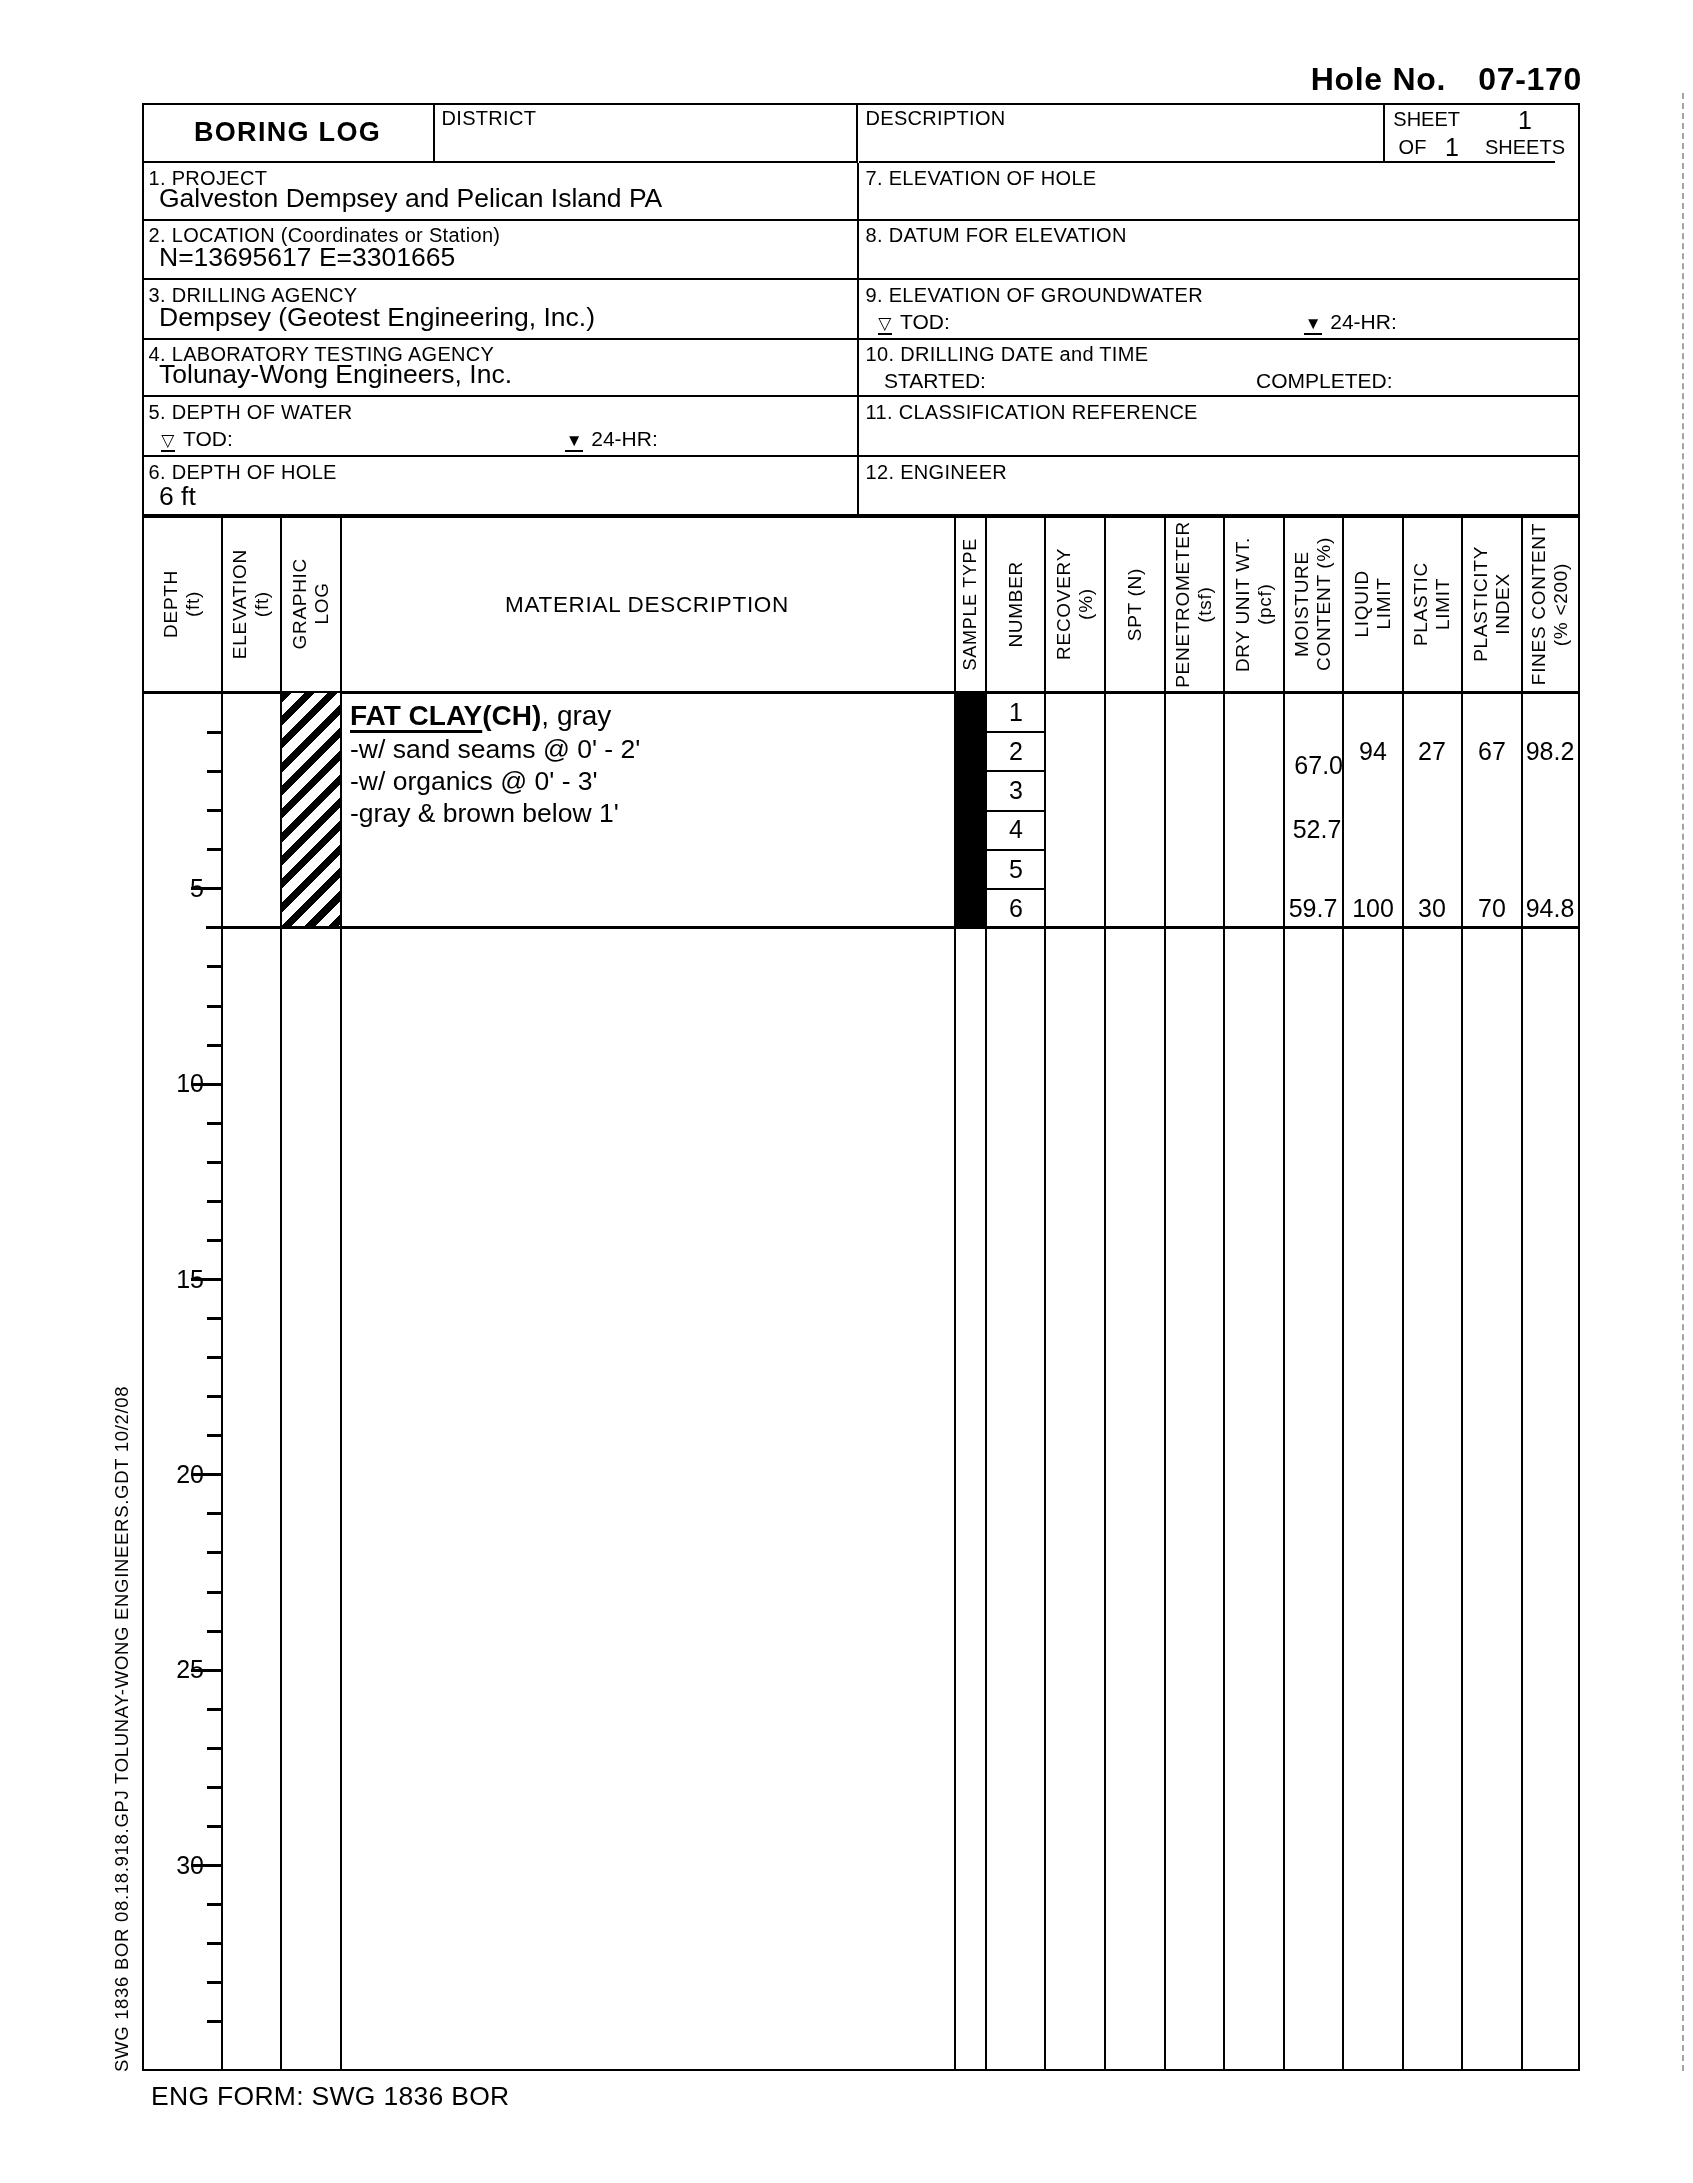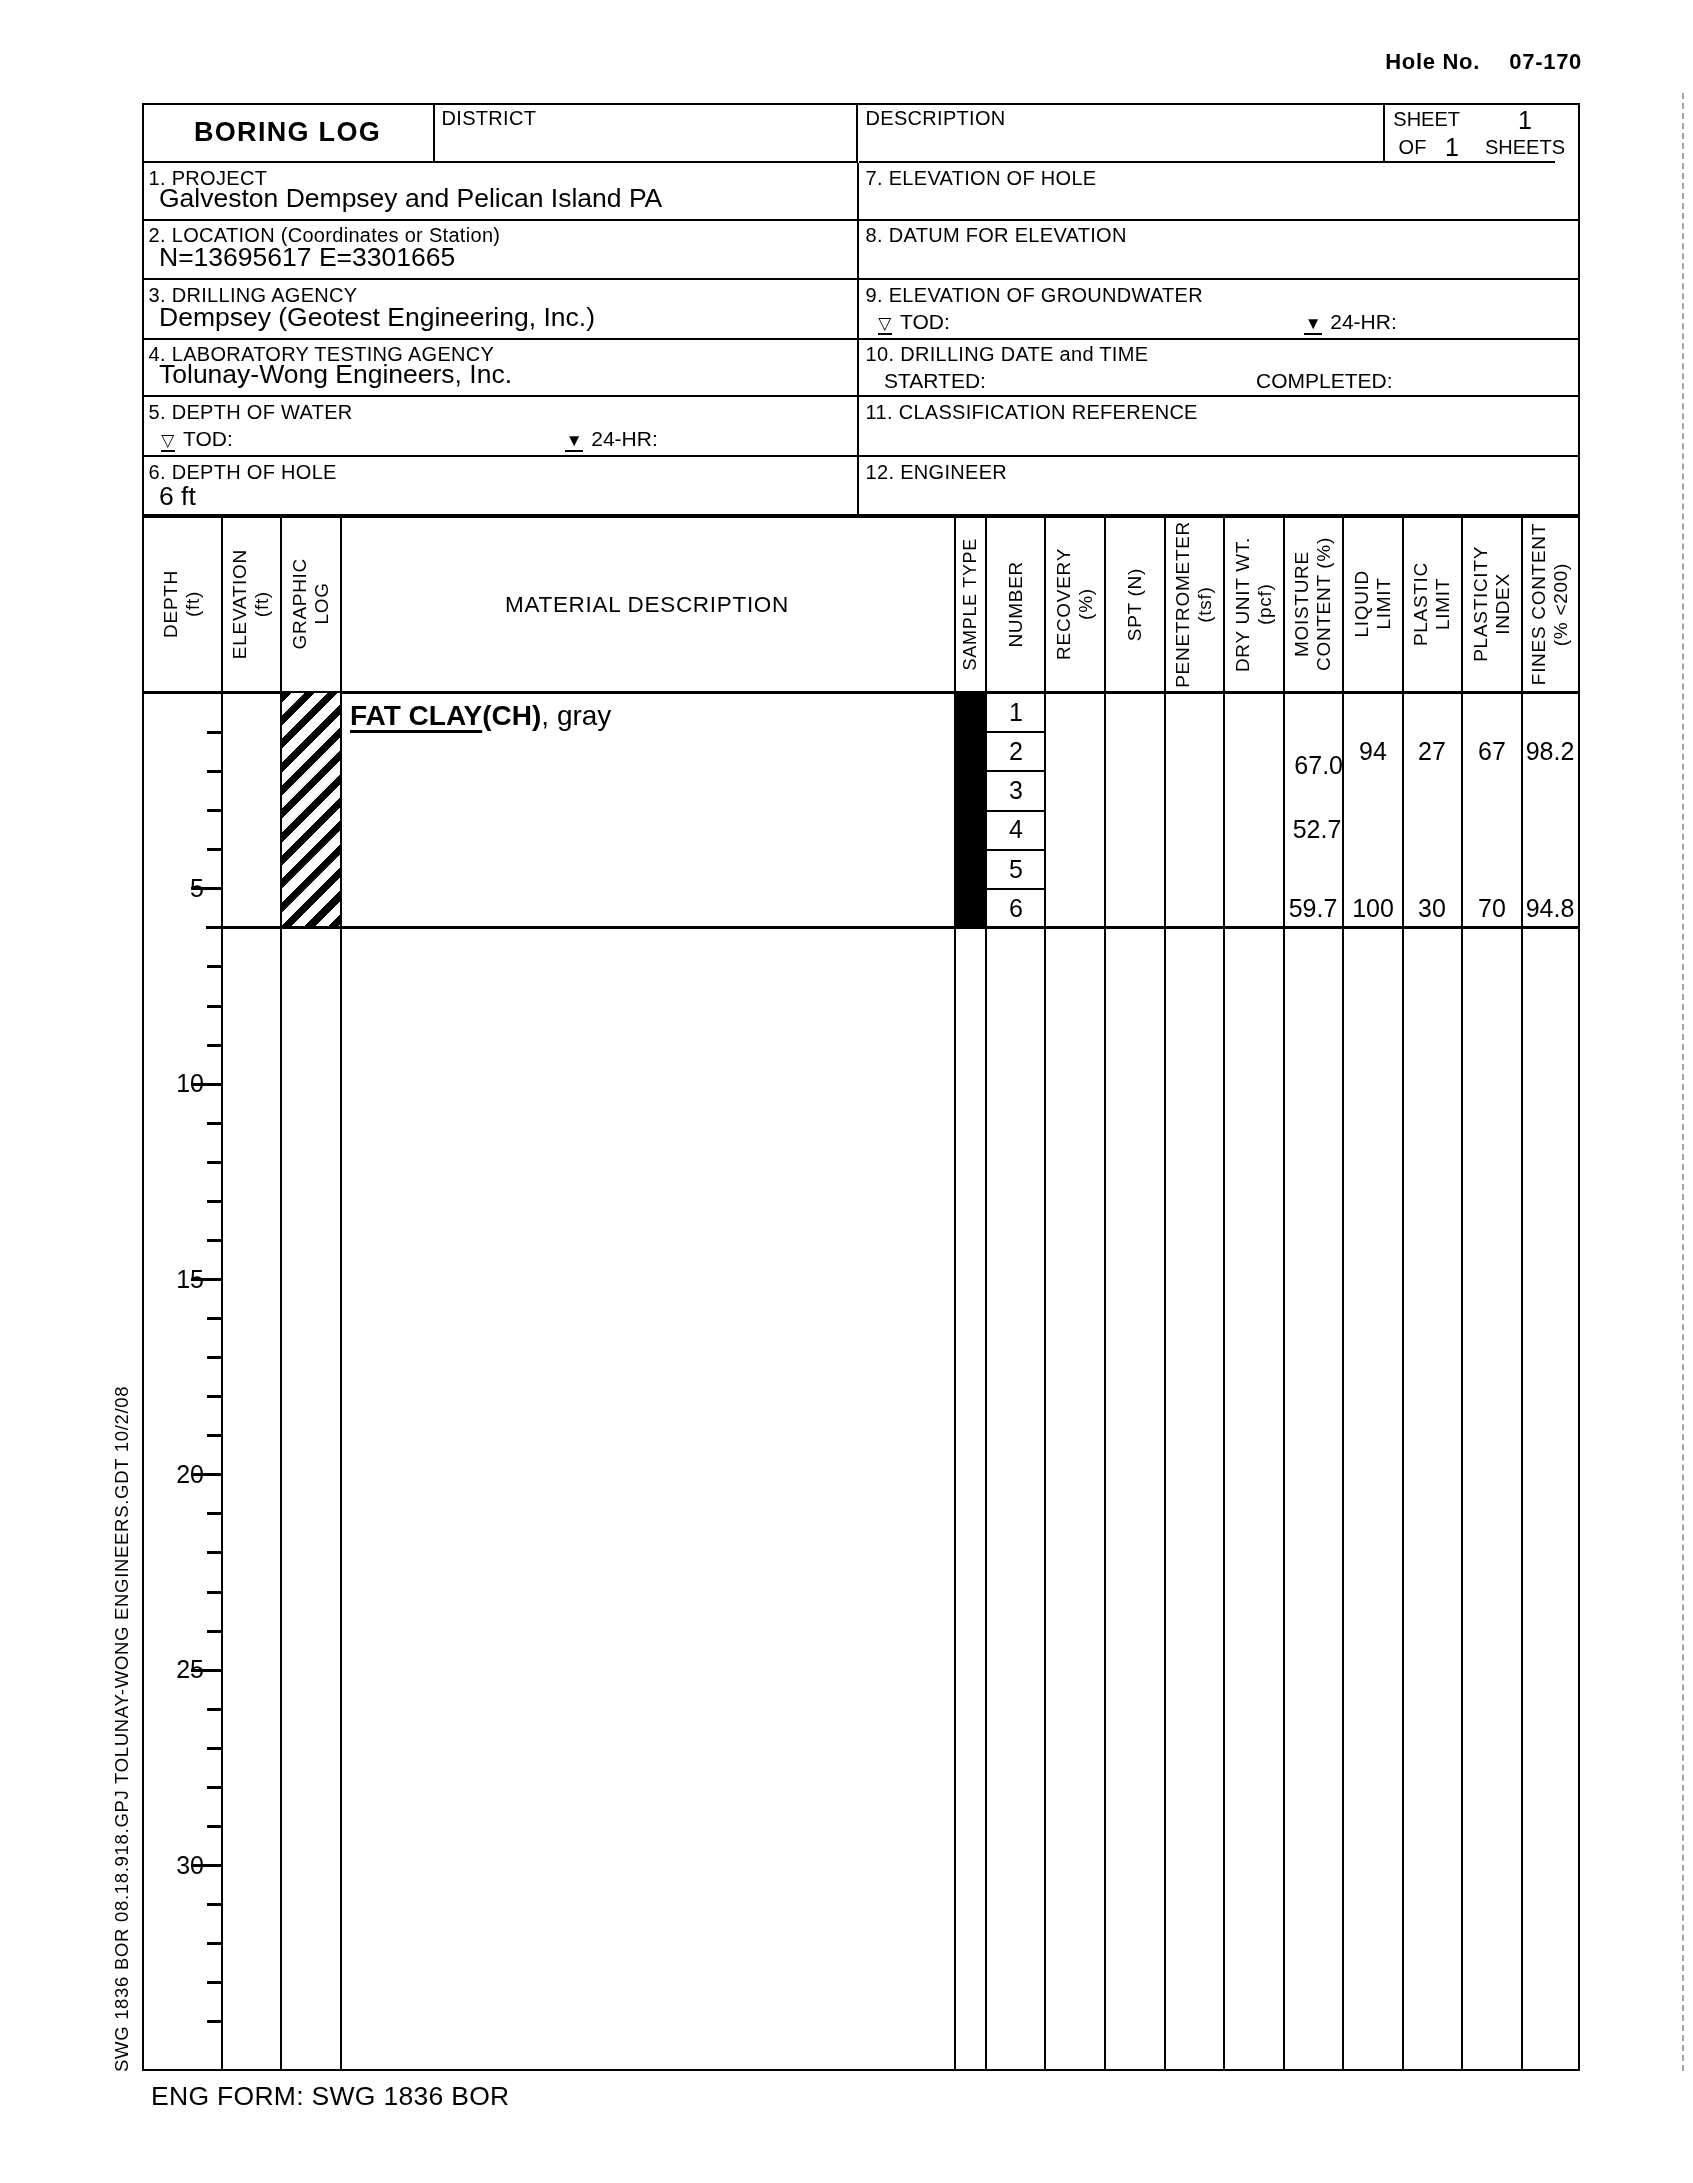--- a/index.html
+++ b/index.html
@@ -1,21 +1,21 @@
 <!DOCTYPE html>
 <html style="font-size:10.6px"><head>
 <meta charset="utf-8">
 <style>
   html,body{margin:0;padding:0;background:#e8e8e8}
   .page{position:relative;width:1694px;height:2183px;background:#ffffff;
         font-family:"Liberation Sans",sans-serif;color:#000;overflow:hidden}
 
   
-  .holeno{position:absolute;left:1125px;top:49px;width:457px;text-align:right;
-          font-size:22px;font-weight:bold;letter-spacing:0.7px}
+  .holeno{position:absolute;left:1125px;top:61px;width:457px;text-align:right;
+          font-size:32px;font-weight:bold;letter-spacing:0.7px}
   .holeno .num{margin-left:22.5px}
 
   
   .sidebar{position:absolute;left:111px;top:2072px;transform:rotate(-90deg);
            transform-origin:0 0;font-size:18.5px;white-space:nowrap;letter-spacing:0.7px}
 
   
   .artifact{position:absolute;left:1682px;top:93px;height:1978px;width:0;
             border-left:2px dashed #4a4a4a;opacity:.5}
 
@@ -167,20 +167,25 @@
 
   <div class="log" id="log">
     <div class="bandline"></div>
     <div class="hatch"></div>
     <div class="sbar"></div>
     <div class="sixft"></div>
     <div class="matdesc">
       <div class="mat-title">
         <span class="u">FAT CLAY</span><span>(CH)</span><span class="tail">, gray</span>
       </div>
+      <div id="matnotes">
+          <div class="mnote">-w/ sand seams @ 0' - 2'</div>
+          <div class="mnote">-w/ organics @ 0' - 3'</div>
+          <div class="mnote">-gray &amp; brown below 1'</div>
+        </div>
     </div>
   <div class="vline" style="left: 79px;"></div>
       <div class="vline" style="left: 138px;"></div>
       <div class="vline" style="left: 198px;"></div>
       <div class="vline" style="left: 812px;"></div>
       <div class="vline" style="left: 843px;"></div>
       <div class="vline" style="left: 902px;"></div>
       <div class="vline" style="left: 962px;"></div>
       <div class="vline" style="left: 1022px;"></div>
       <div class="vline" style="left: 1081px;"></div>

